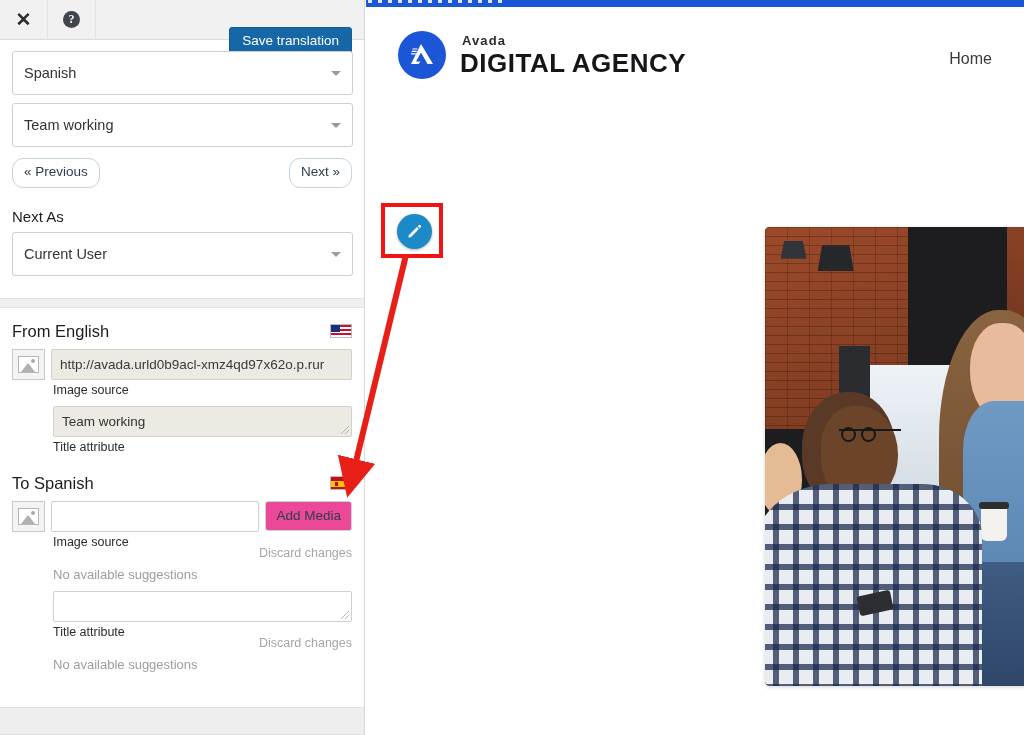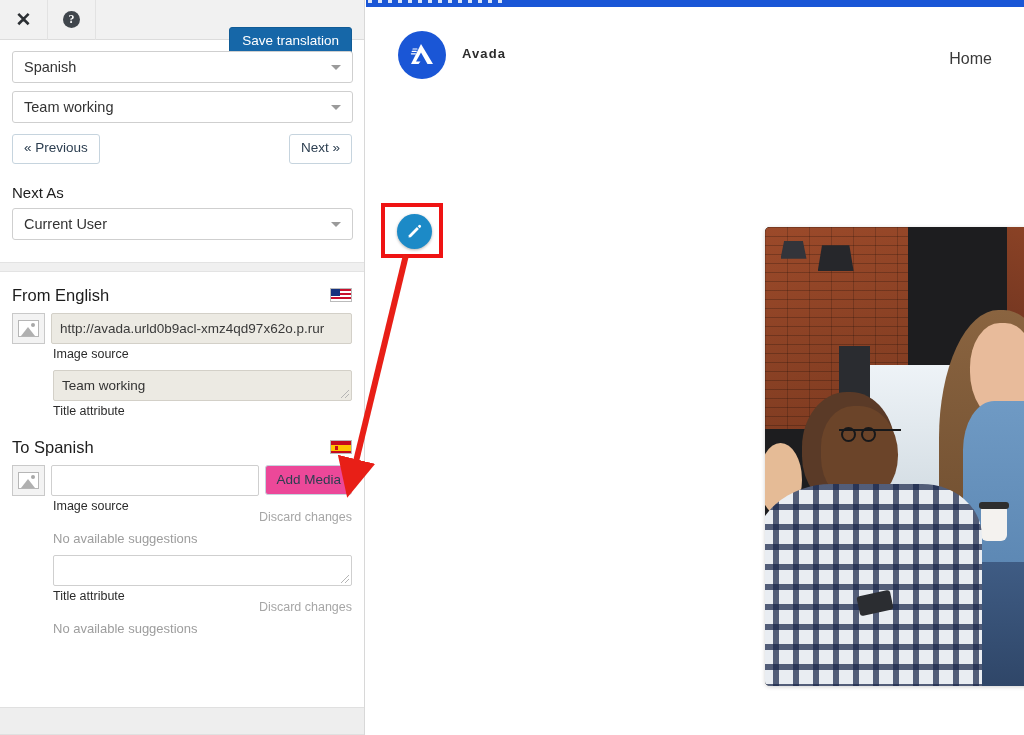--- a/index.html
+++ b/index.html
@@ -52,21 +52,21 @@
     border: 1px solid #115c96; border-radius: 3px;
     font-size: 13.5px; padding: 6px 12px 7px 12px;
     cursor: pointer; line-height: 1; margin-top: 22px;
   }
 
   .sb-body { padding: 0; }
 
   .sel-wrap { padding: 11px 12px 0 12px; }
   .sel {
     position: relative;
-    width: 341px; height: 32px;
+    width: 341px; height: 44px;
     border: 1px solid #cfcfcf; border-radius: 3px;
     background: #fff;
     display: flex; align-items: center;
     padding-left: 11px;
     font-size: 14.5px; color: #333;
     cursor: pointer;
     margin-bottom: 0;
   }
   .sel + .sel { margin-top: 8px; }
   .caret {
@@ -75,21 +75,21 @@
     border-left: 5px solid transparent;
     border-right: 5px solid transparent;
     border-top: 5px solid #9a9a9a;
   }
 
   .nav-row {
     display: flex; justify-content: space-between;
     padding: 11px 12px 0 12px;
   }
   .navbtn {
-    border: 1px solid #c6d4de; border-radius: 3px;
+    border: 1px solid #c6d4de; border-radius: 11px;
     background: #fff; color: #2c3e50;
     font-size: 13.5px; padding: 6px 11px 7px 11px;
     cursor: pointer; line-height: 1.1;
   }
 
   .viewas-label {
     padding: 20px 12px 0 12px;
     font-size: 15px; color: #1d1d1d;
   }
   .viewas-sel { padding-top: 7px; }
@@ -502,20 +502,21 @@
     <div class="site-header">
       <div class="brand">
         <span class="brand-mark">
           <svg width="28" height="26" viewBox="0 0 28 26" aria-hidden="true">
             <path d="M13 2 L25 22 L19.5 22 L13 10.5 L8 19.5 L12.5 19.5 L10.5 22 L3 22 Z" fill="#ffffff"></path>
             <path d="M5 7 L9 7 M4.2 9.4 L8.2 9.4 M3.4 11.8 L7.4 11.8" stroke="#ffffff" stroke-width="1.2" stroke-linecap="round"></path>
           </svg>
         </span>
         <span class="brand-text">
           <div class="brand-sup">Avada</div>
+          <div class="brand-main">DIGITAL AGENCY</div>
         </span>
       </div>
       <div class="nav-home">Home</div>
     </div>
 
     <div class="photo-card">
       <div class="ph-bg-dark"></div>
       <div class="ph-brick"></div>
       <div class="ph-brick2"></div>
       <div class="ph-window"></div>

